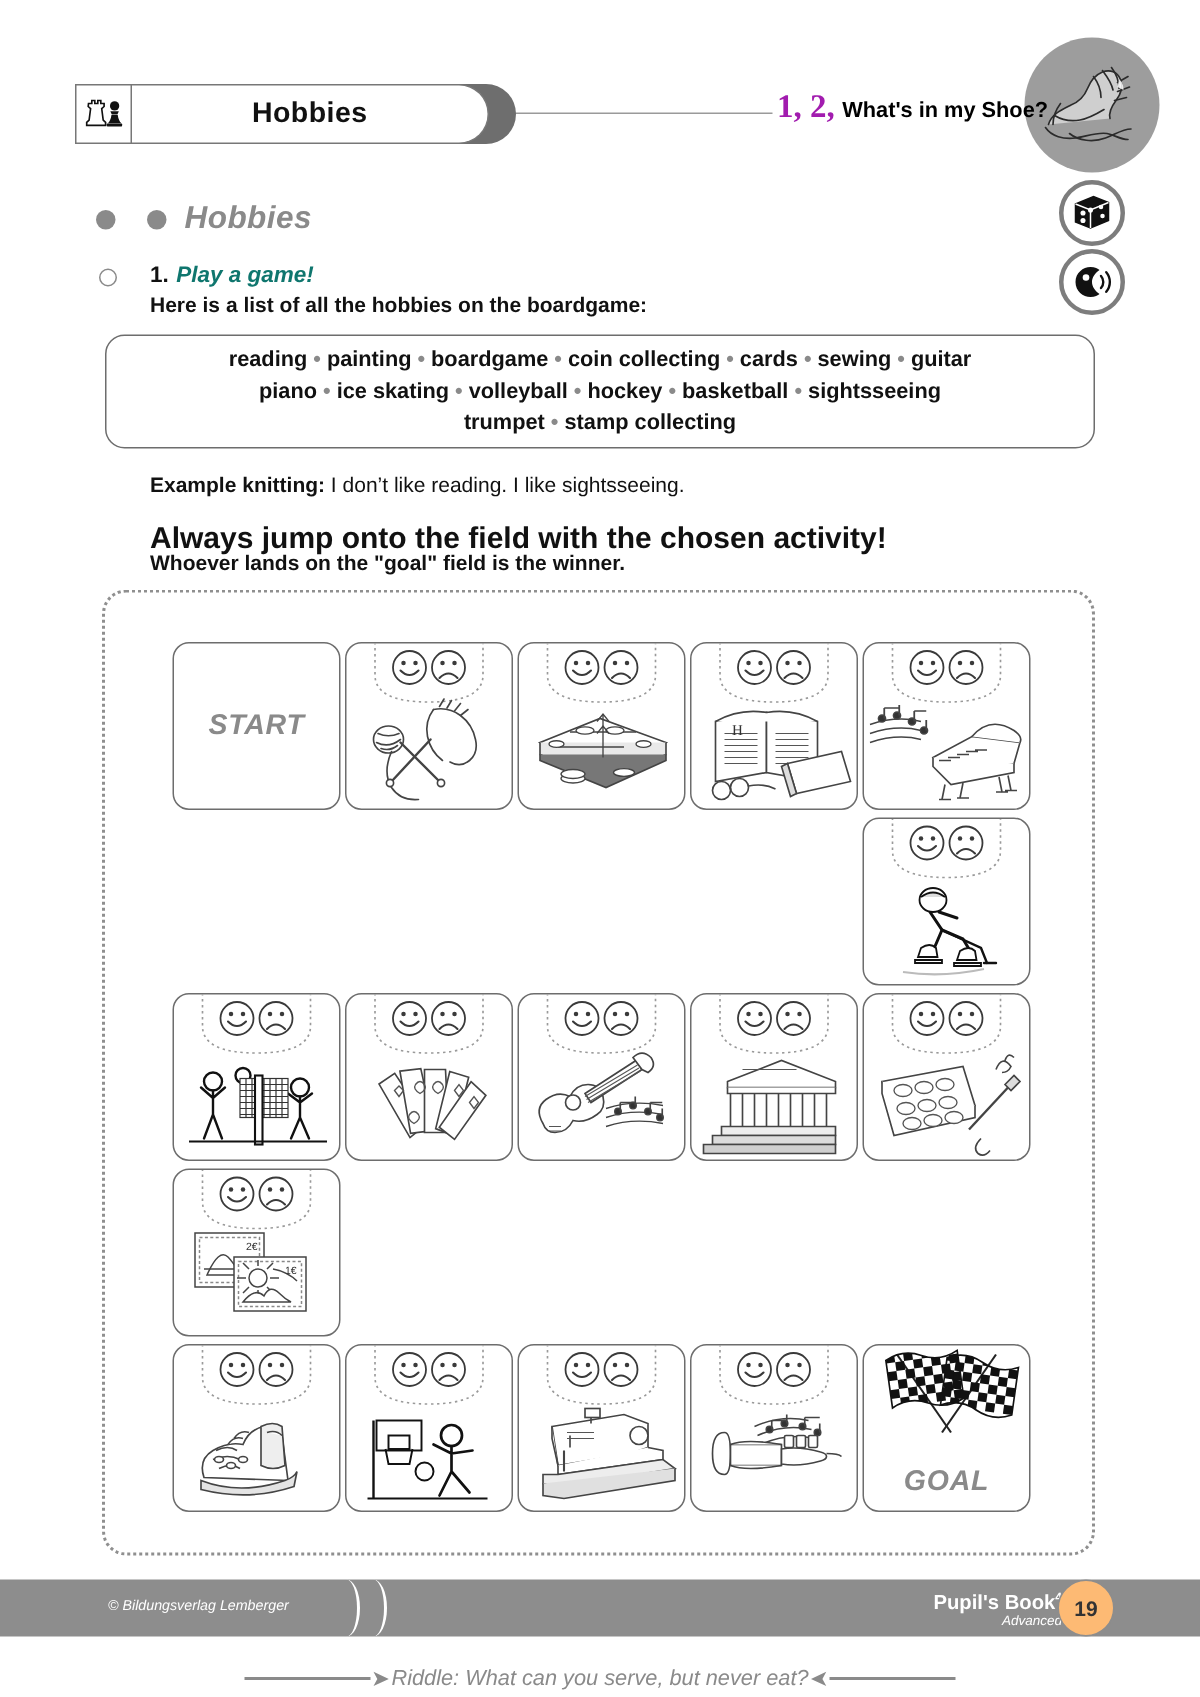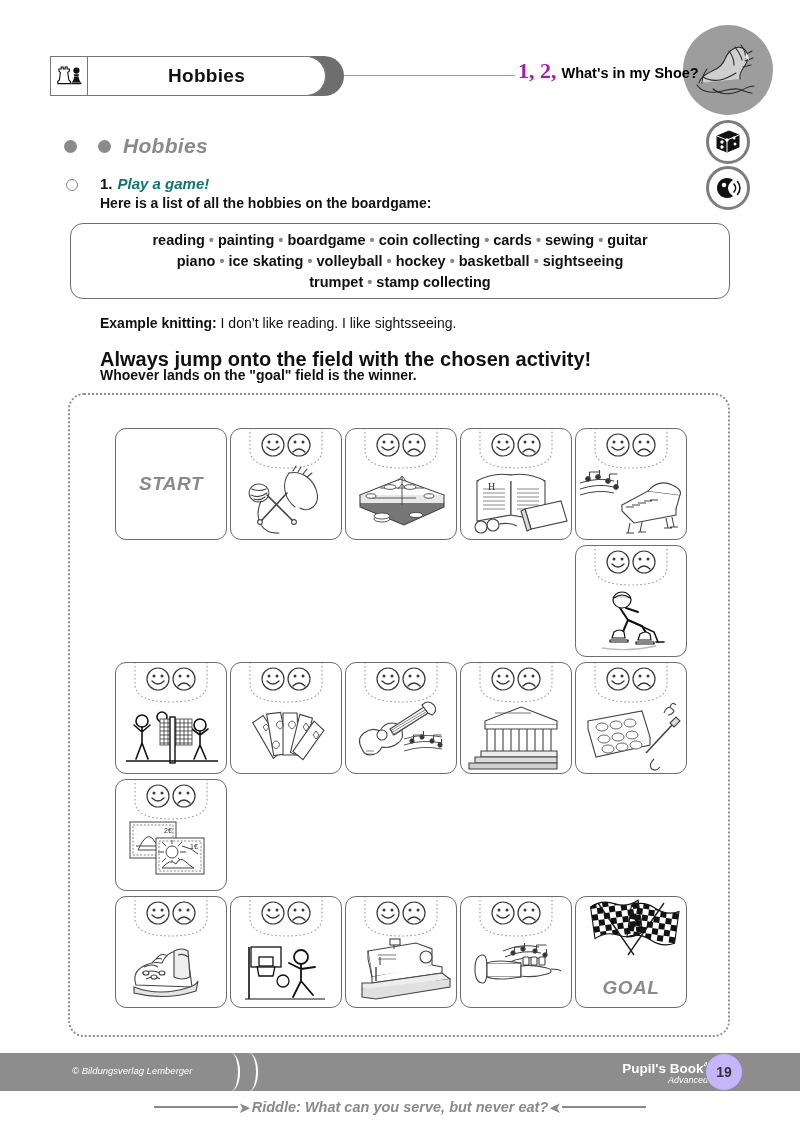--- a/index.html
+++ b/index.html
@@ -189,33 +189,33 @@
   .footer-book {
     position: absolute; right: 92px; top: 1060px;
     text-align: right; color: #fff;
   }
   .footer-book-main { font-size: 13.5px; font-weight: bold; }
   .footer-book-main sup { font-size: 8px; }
   .footer-book-sub { font-size: 9px; font-style: italic; margin-top: -1px; }
   .page-badge {
     position: absolute; left: 705px; top: 1053px;
     width: 38px; height: 38px; border-radius: 50%;
-    background: #c4b5fd; border: 1.5px solid #8d8d8d;
+    background: #fdba74; border: 1.5px solid #8d8d8d;
     display: flex; align-items: center; justify-content: center;
     font-size: 14px; font-weight: bold; color: #333;
   }
   .riddle-row {
     position: absolute; left: 0; top: 1095px;
     width: 800px; display: flex; align-items: center; justify-content: center;
   }
   .riddle-line { width: 84px; height: 1.5px; background: #8a8a8a; }
   .riddle-arrow { font-size: 15px; color: #8a8a8a; line-height: 1; }
   .riddle-text {
-    font-size: 14.5px; font-style: italic; font-weight: bold;
-    color: #8a8a8a; margin: 4px 1px; white-space: nowrap;
+    font-size: 14.5px; font-style: italic; font-weight: normal;
+    color: #8a8a8a; margin: 16px 1px; white-space: nowrap;
   }
 </style>
 </head>
 <body>
 
 <div class="header">
 
   <div class="chess-box">
     <svg width="30" height="30" viewBox="0 0 30 30">
       <g fill="#fff" stroke="#111" stroke-width="1.1">
@@ -297,21 +297,21 @@
 
 <div class="task-circle"></div>
 <div class="task-head">
   <span class="task-num">1.</span>
   <span class="task-title">Play a game!</span>
 </div>
 <div class="task-sub">Here is a list of all the hobbies on the boardgame:</div>
 
 <div class="word-box" id="word-box">
     <div class="word-line"><span>reading</span><span class="word-sep">•</span><span>painting</span><span class="word-sep">•</span><span>boardgame</span><span class="word-sep">•</span><span>coin collecting</span><span class="word-sep">•</span><span>cards</span><span class="word-sep">•</span><span>sewing</span><span class="word-sep">•</span><span>guitar</span></div>
-    <div class="word-line"><span>piano</span><span class="word-sep">•</span><span>ice skating</span><span class="word-sep">•</span><span>volleyball</span><span class="word-sep">•</span><span>hockey</span><span class="word-sep">•</span><span>basketball</span><span class="word-sep">•</span><span>sightseeing</span></div>
+    <div class="word-line"><span>piano</span><span class="word-sep">•</span><span>ice skating</span><span class="word-sep">•</span><span>volleyball</span><span class="word-sep">•</span><span>hockey</span><span class="word-sep">•</span><span>basketball</span><span class="word-sep">•</span><span>sightsseeing</span></div>
     <div class="word-line"><span>trumpet</span><span class="word-sep">•</span><span>stamp collecting</span></div>
   </div>
 
 <div class="example-line">
   <b>Example knitting:</b>
   <span>I don’t like reading. I like sightsseeing.</span>
 </div>
 <div class="rules-line1">Always jump onto the field with the chosen activity!</div>
 <div class="rules-line2">Whoever lands on the "goal" field is the winner.</div>
 

